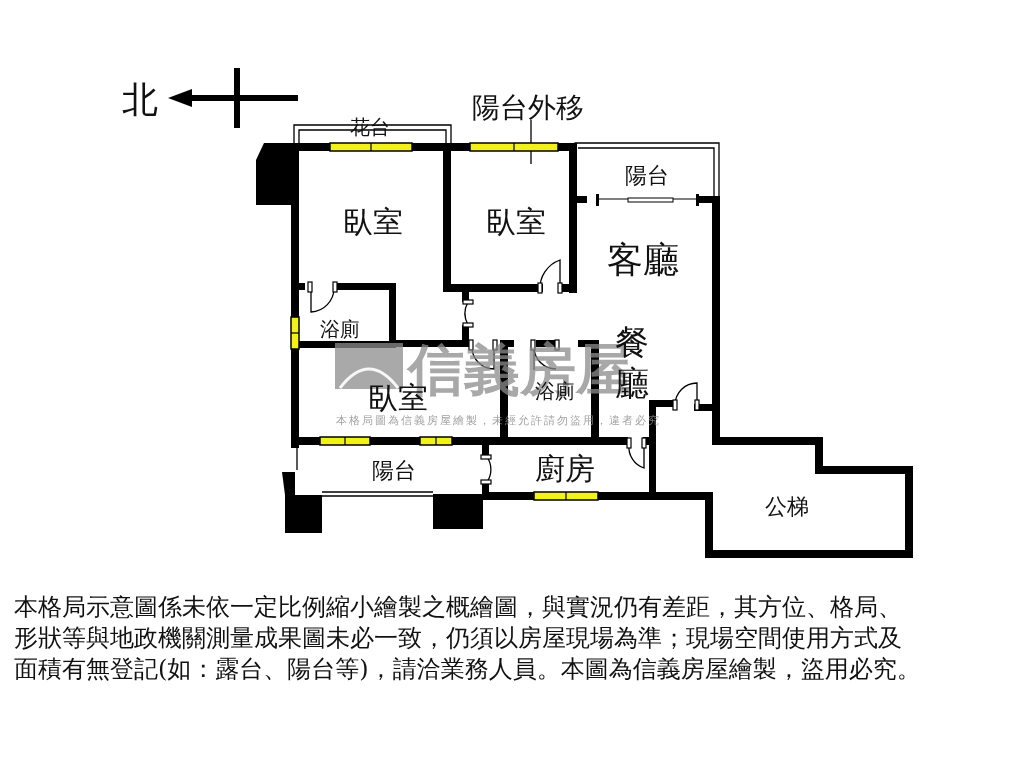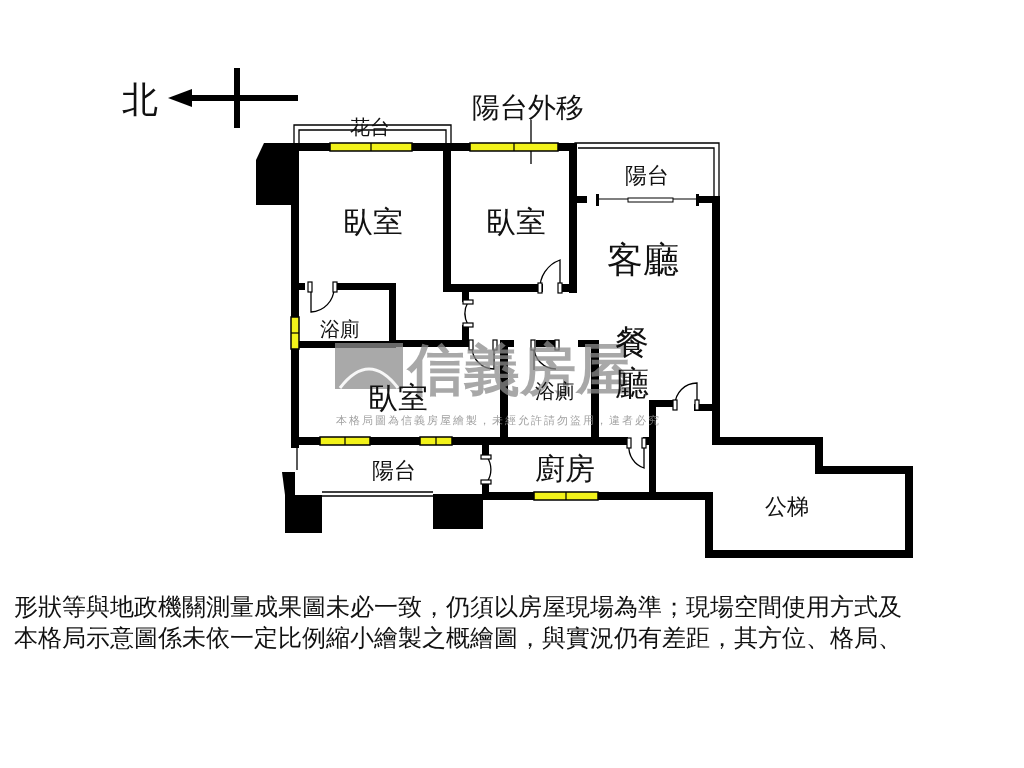--- a/index.html
+++ b/index.html
@@ -183,15 +183,16 @@
     <text x="615" y="395" font-size="34" class="room-label">廳</text>
     <text x="368" y="408" font-size="30" class="room-label">臥室</text>
     <text x="535" y="398" font-size="20" class="room-label">浴廁</text>
     <text x="372" y="478" font-size="22" class="room-label">陽台</text>
     <text x="535" y="479" font-size="30" class="room-label">廚房</text>
     <text x="765" y="514" font-size="22" class="room-label">公梯</text>
   </g>
 </svg>
 
 <div class="disclaimer">
+  <div>本格局示意圖係未依一定比例縮小繪製之概繪圖，與實況仍有差距，其方位、格局、</div>
   <div>形狀等與地政機關測量成果圖未必一致，仍須以房屋現場為準；現場空間使用方式及</div>
-  <div>本格局示意圖係未依一定比例縮小繪製之概繪圖，與實況仍有差距，其方位、格局、</div>
+  <div>面積有無登記(如：露台、陽台等)，請洽業務人員。本圖為信義房屋繪製，盜用必究。</div>
 </div>
 
 </body></html>

